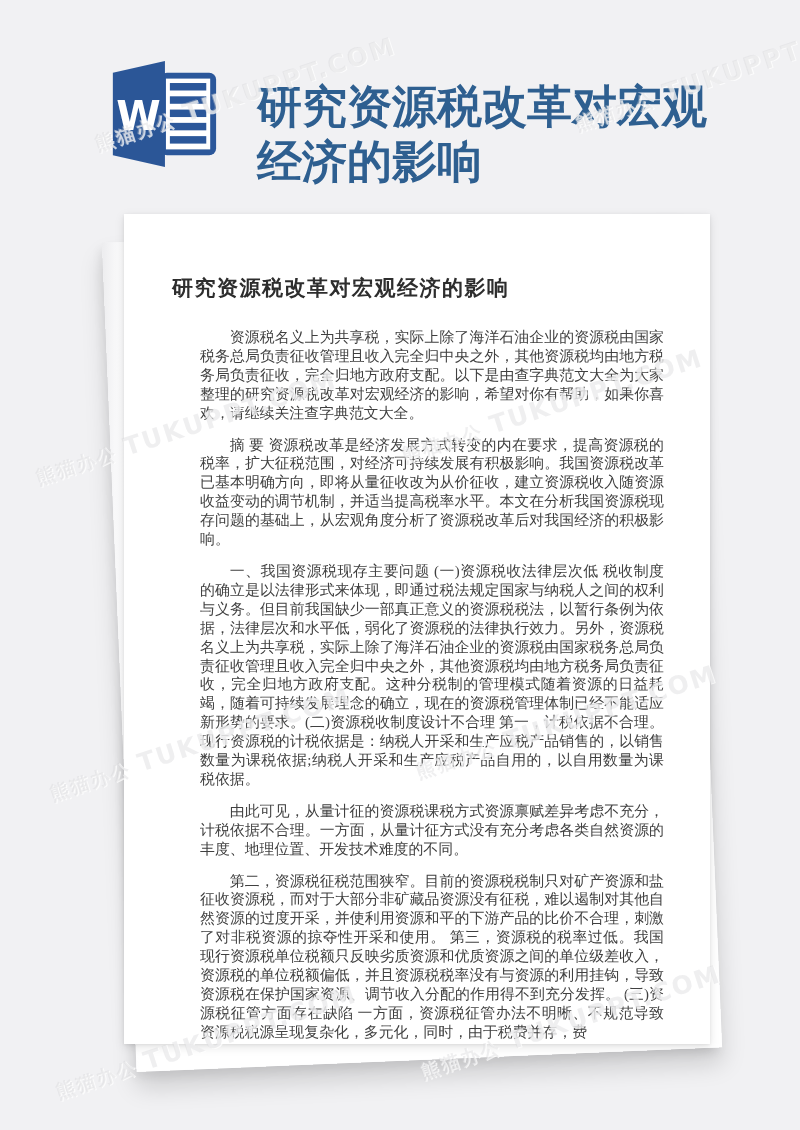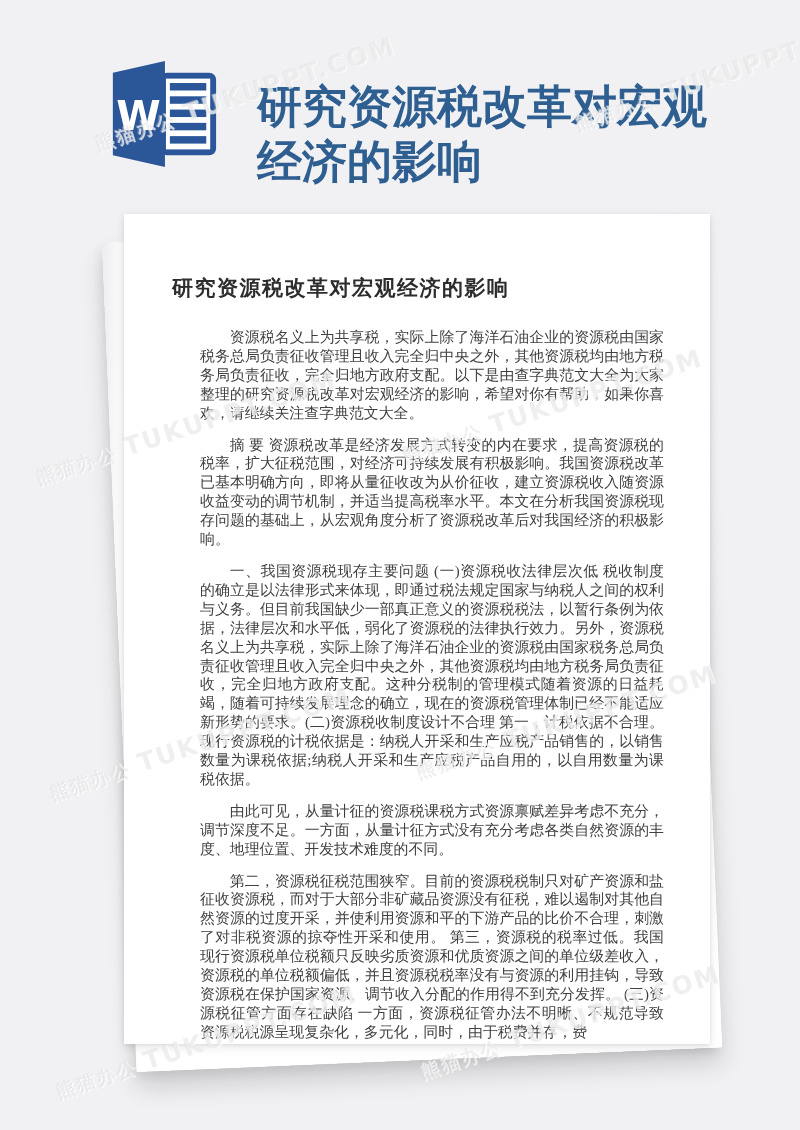--- a/index.html
+++ b/index.html
@@ -74,21 +74,21 @@
 <h1 class="main-title">研究资源税改革对宏观经济的影响</h1>
 
 <div class="page-stack">
   <div class="page-behind"></div>
   <div class="page-main">
     <h2 class="doc-title">研究资源税改革对宏观经济的影响</h2>
     <div class="doc-body" id="doc-body">
         <p>资源税名义上为共享税，实际上除了海洋石油企业的资源税由国家税务总局负责征收管理且收入完全归中央之外，其他资源税均由地方税务局负责征收，完全归地方政府支配。以下是由查字典范文大全为大家整理的研究资源税改革对宏观经济的影响，希望对你有帮助，如果你喜欢，请继续关注查字典范文大全。</p>
         <p>摘 要 资源税改革是经济发展方式转变的内在要求，提高资源税的税率，扩大征税范围，对经济可持续发展有积极影响。我国资源税改革已基本明确方向，即将从量征收改为从价征收，建立资源税收入随资源收益变动的调节机制，并适当提高税率水平。本文在分析我国资源税现存问题的基础上，从宏观角度分析了资源税改革后对我国经济的积极影响。</p>
         <p>一、我国资源税现存主要问题 (一)资源税收法律层次低 税收制度的确立是以法律形式来体现，即通过税法规定国家与纳税人之间的权利与义务。但目前我国缺少一部真正意义的资源税税法，以暂行条例为依据，法律层次和水平低，弱化了资源税的法律执行效力。另外，资源税名义上为共享税，实际上除了海洋石油企业的资源税由国家税务总局负责征收管理且收入完全归中央之外，其他资源税均由地方税务局负责征收，完全归地方政府支配。这种分税制的管理模式随着资源的日益耗竭，随着可持续发展理念的确立，现在的资源税管理体制已经不能适应新形势的要求。(二)资源税收制度设计不合理 第一，计税依据不合理。现行资源税的计税依据是：纳税人开采和生产应税产品销售的，以销售数量为课税依据;纳税人开采和生产应税产品自用的，以自用数量为课税依据。</p>
-        <p>由此可见，从量计征的资源税课税方式资源禀赋差异考虑不充分，调节深度不足。一方面，从量计征方式没有充分考虑各类自然资源的丰度、地理位置、开发技术难度的不同。</p>
+        <p>由此可见，从量计征的资源税课税方式资源禀赋差异考虑不充分，计税依据不合理。一方面，从量计征方式没有充分考虑各类自然资源的丰度、地理位置、开发技术难度的不同。</p>
         <p>第二，资源税征税范围狭窄。目前的资源税税制只对矿产资源和盐征收资源税，而对于大部分非矿藏品资源没有征税，难以遏制对其他自然资源的过度开采，并使利用资源和平的下游产品的比价不合理，刺激了对非税资源的掠夺性开采和使用。 第三，资源税的税率过低。我国现行资源税单位税额只反映劣质资源和优质资源之间的单位级差收入，资源税的单位税额偏低，并且资源税税率没有与资源的利用挂钩，导致资源税在保护国家资源、调节收入分配的作用得不到充分发挥。 (三)资源税征管方面存在缺陷 一方面，资源税征管办法不明晰、不规范导致资源税税源呈现复杂化，多元化，同时，由于税费并存，费</p>
       </div>
   </div>
 </div>
 
 <div class="wm-layer" id="wm-layer">
     <div class="wm" style="left: 95px; top: 128px;"><span class="wm-brand">熊猫办公</span><span class="wm-domain">TUKUPPT.COM</span></div>
     <div class="wm" style="left: 575px; top: 108px;"><span class="wm-brand">熊猫办公</span><span class="wm-domain">TUKUPPT.COM</span></div>
     <div class="wm" style="left: 36px; top: 462px;"><span class="wm-brand">熊猫办公</span><span class="wm-domain">TUKUPPT.COM</span></div>
     <div class="wm" style="left: 402px; top: 440px;"><span class="wm-brand">熊猫办公</span><span class="wm-domain">TUKUPPT.COM</span></div>

